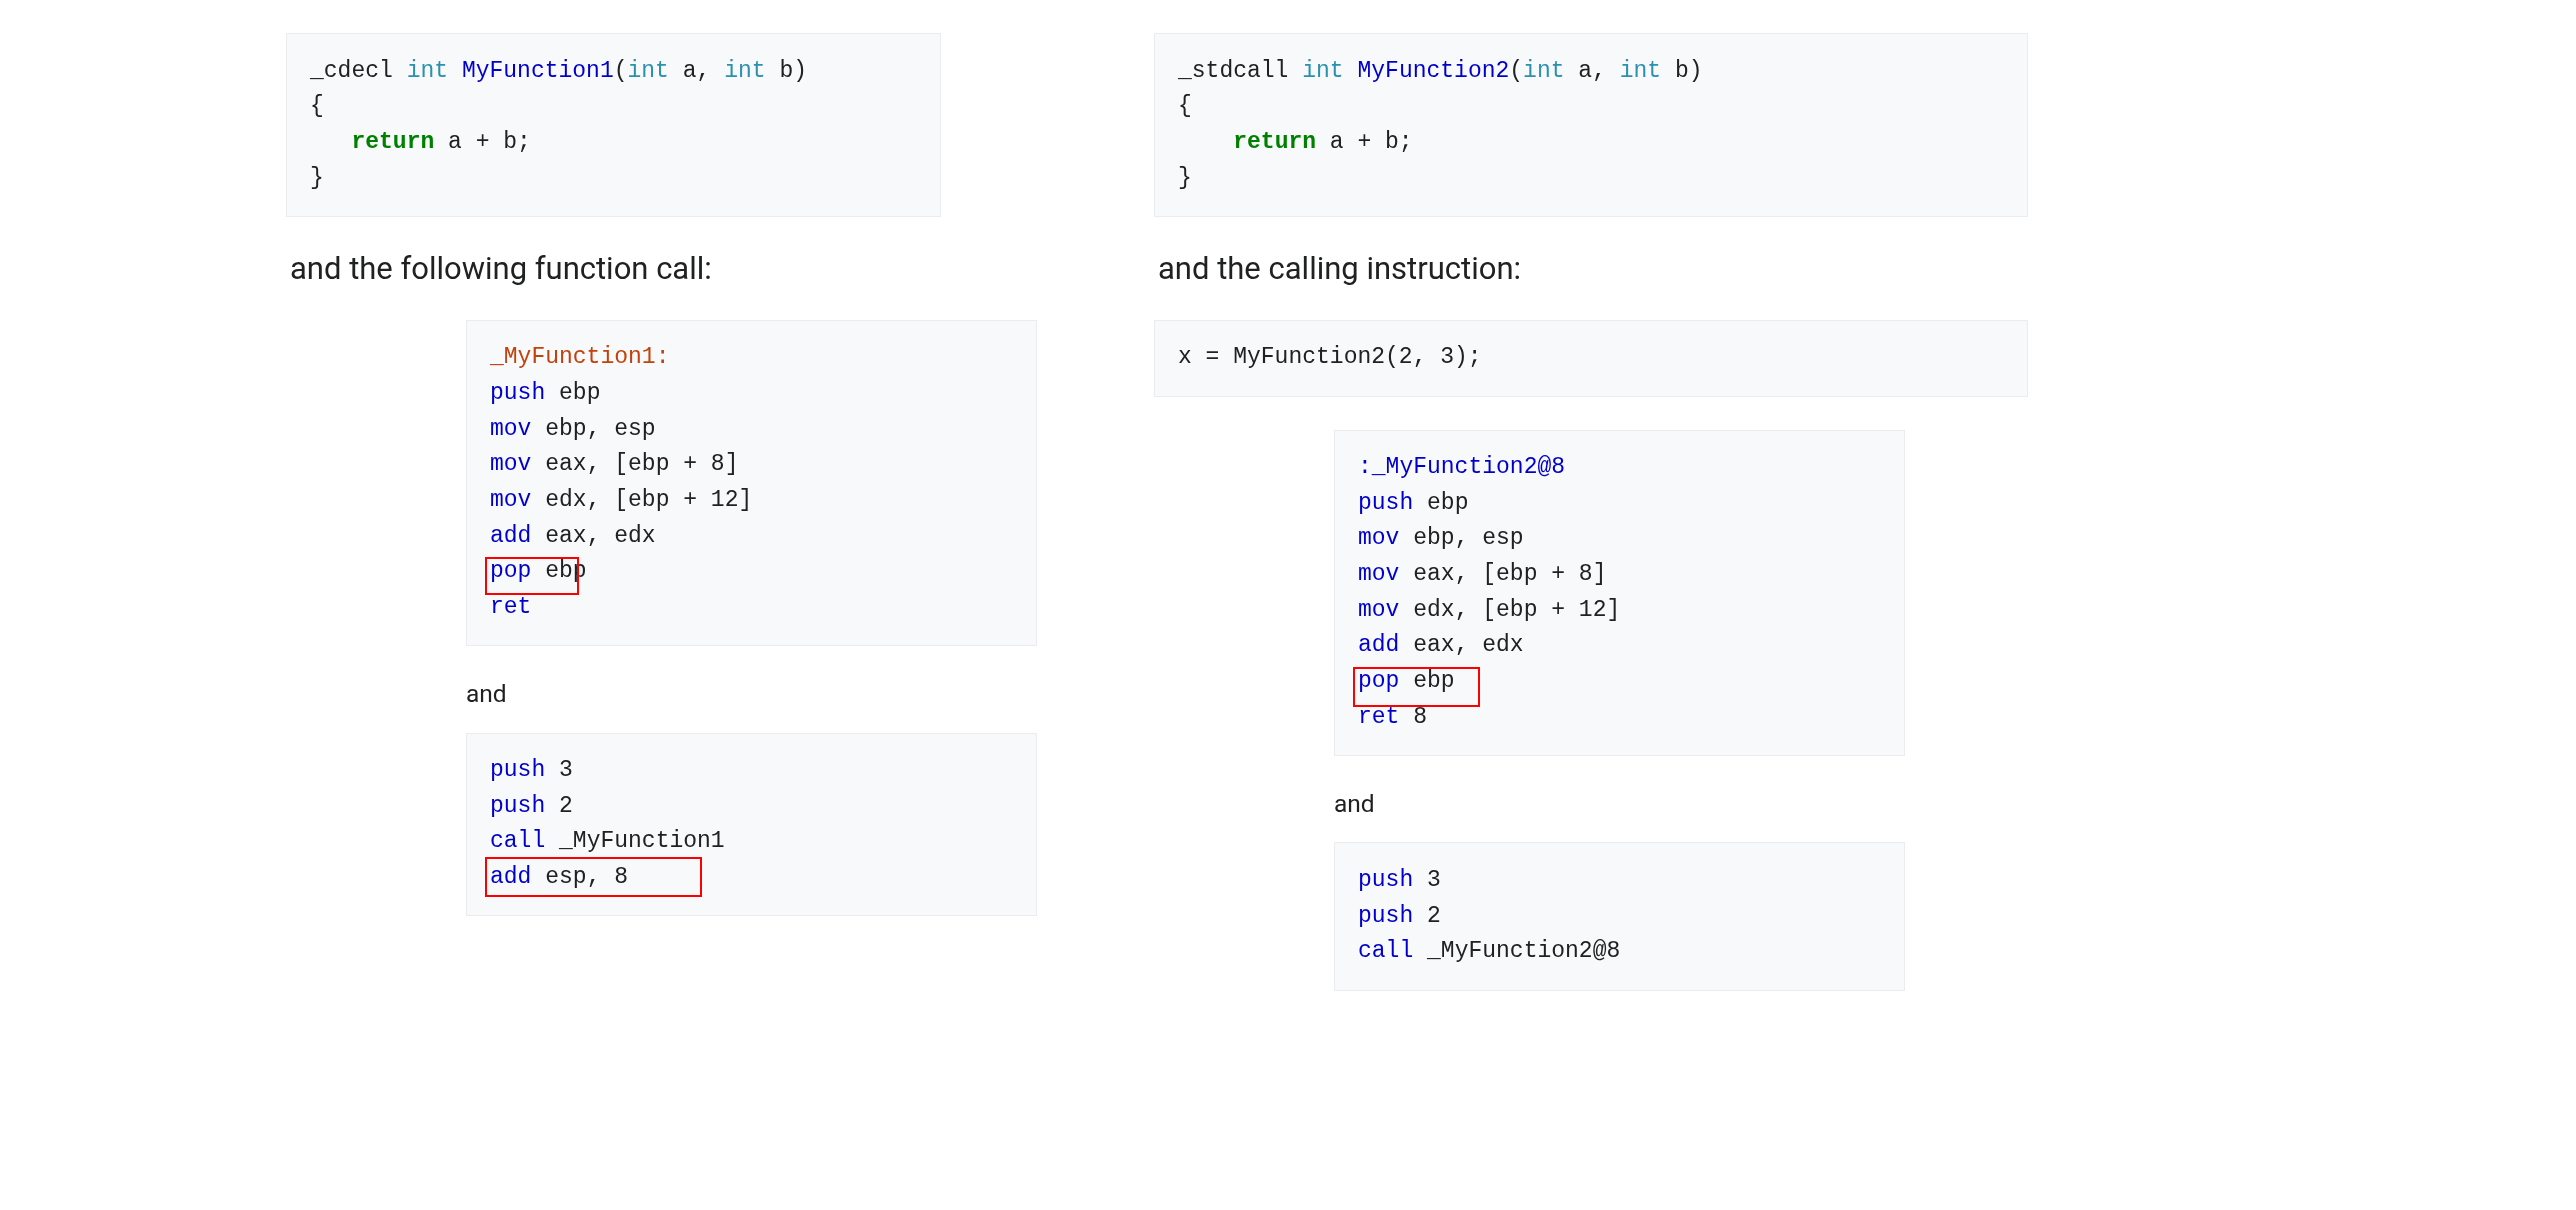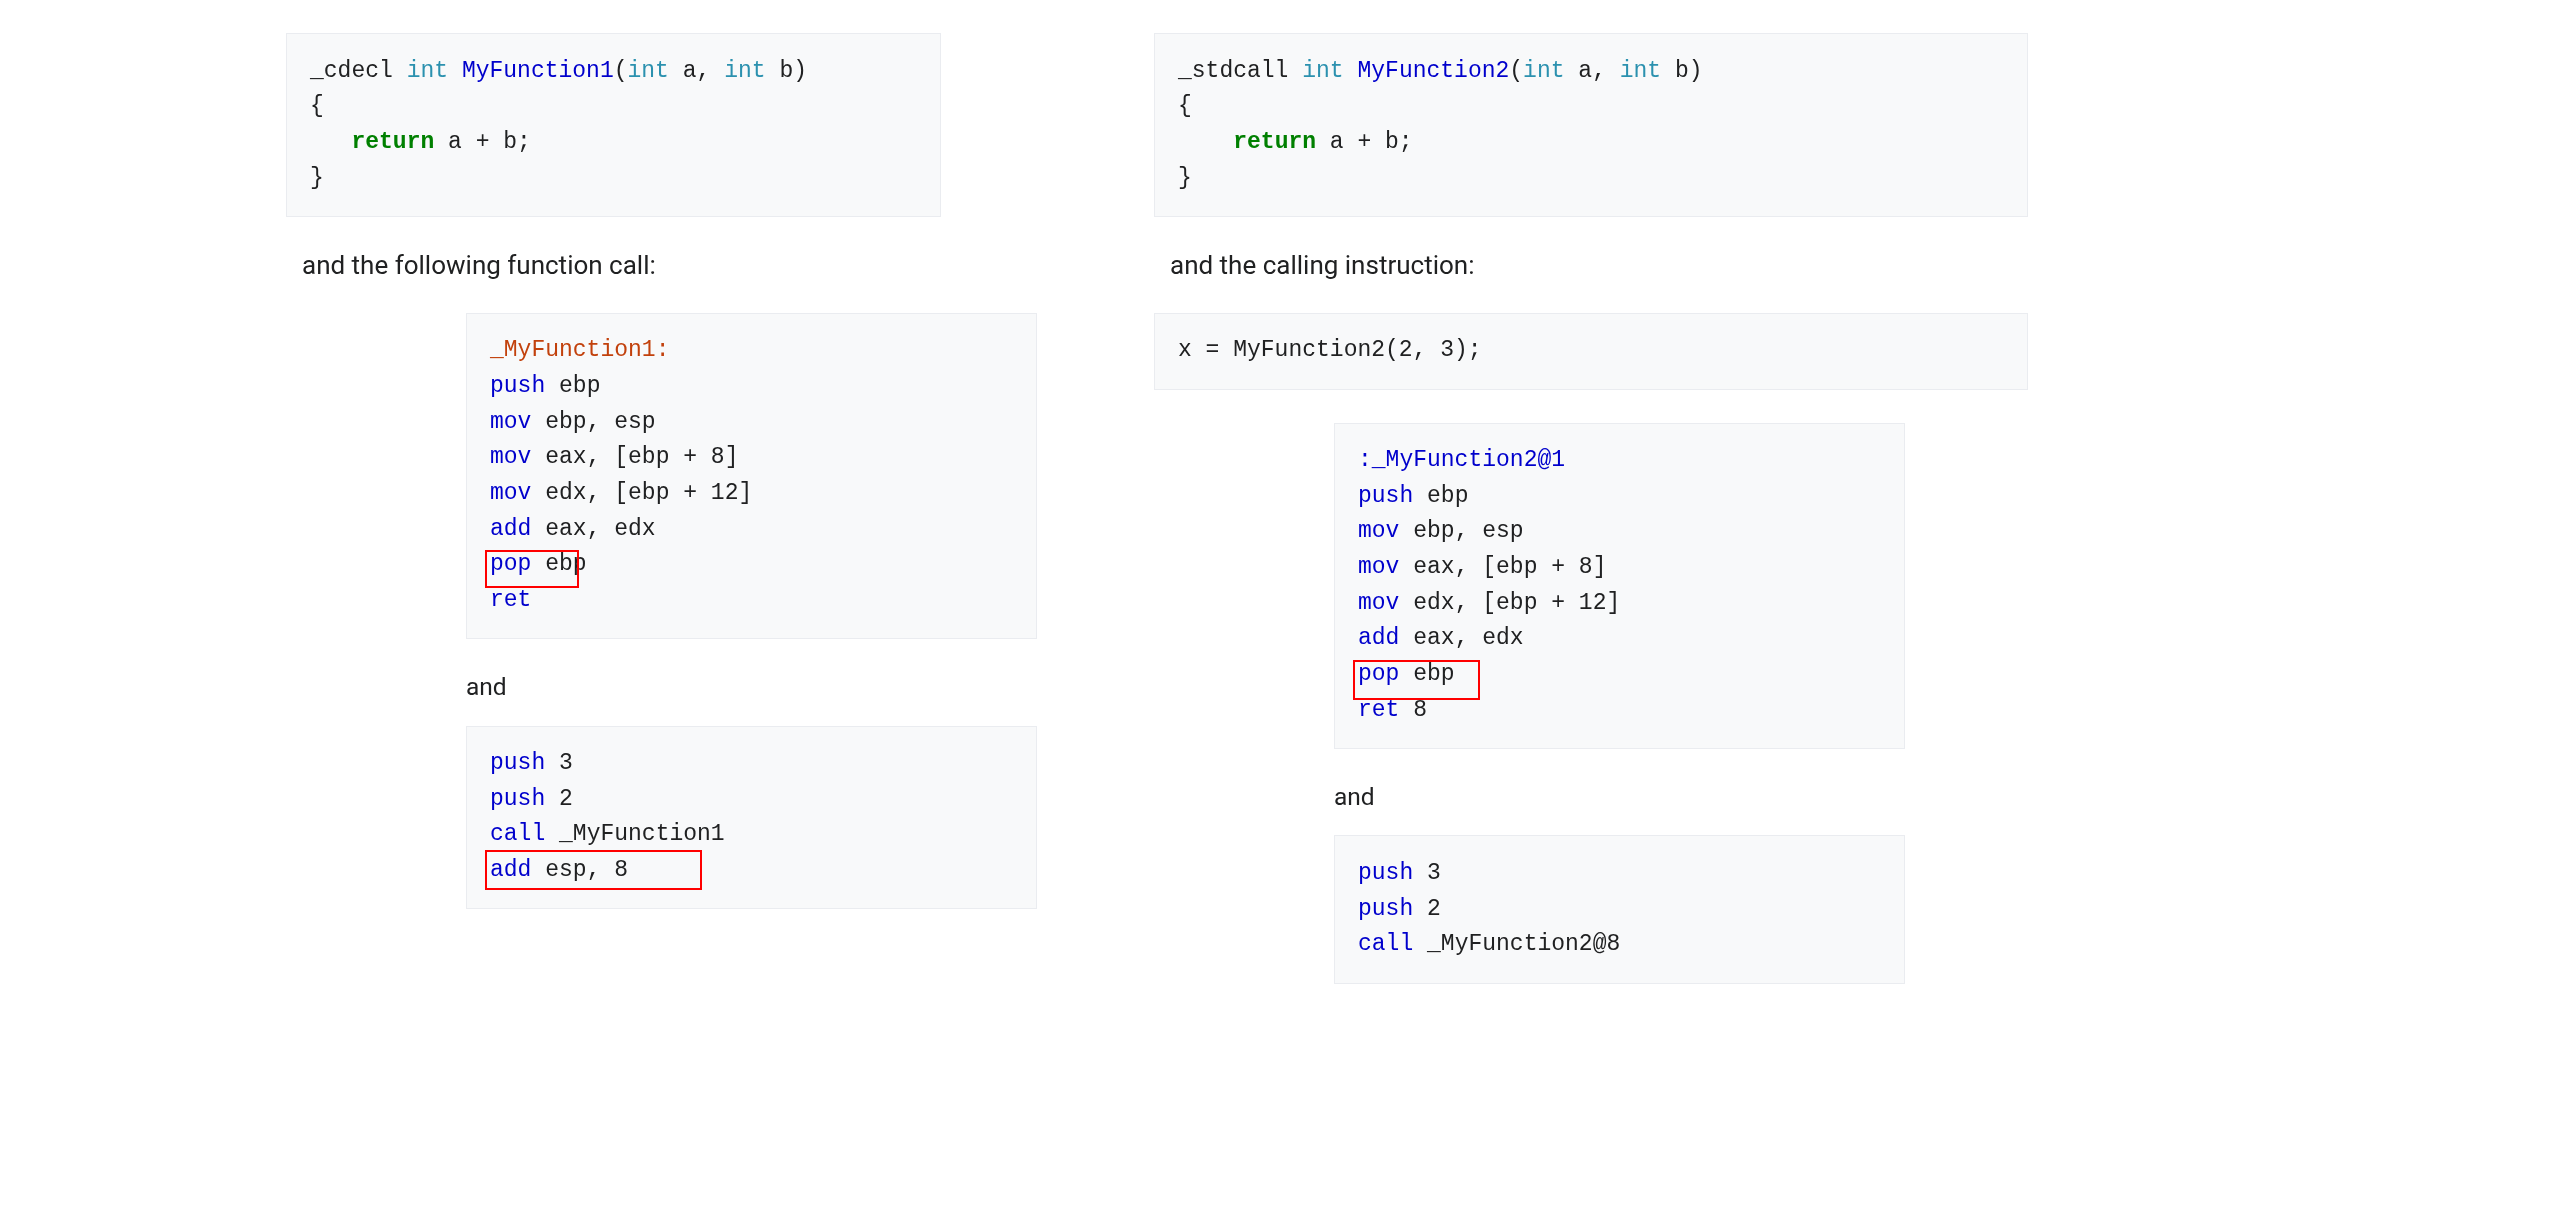--- a/index.html
+++ b/index.html
@@ -39,23 +39,23 @@
   }
   .narrow{
     width:523px;
     margin-left:180px;
   }
   .narrow2{
     width:523px;
     margin-left:180px;
   }
   .caption{
-    font-size:26px;
+    font-size:31px;
     color:#202122;
-    margin:0 0 33px 16px;
+    margin:0 0 33px 4px;
   }
   .and{
     font-size:24.5px;
     margin:0 0 24.5px 180px;
   }
   
   .kw{color:#008000;font-weight:bold;}
   .type{color:#2b91af;}
   .fn2{color:#0000cc;}
   .asm-mnem{color:#0000cc;}
@@ -105,21 +105,21 @@
 
     <div class="codebox"><span>_stdcall</span> <span class="type">int</span> <span class="fn2">MyFunction2</span><span>(</span><span class="type">int</span><span> a</span><span>,</span><span class="type"> int</span><span> b</span><span>)</span>
 <span>{</span>
 <span>    </span><span class="kw">return</span><span> a + b;</span>
 <span>}</span></div>
 
     <div class="caption">and the calling instruction:</div>
 
     <div class="codebox"><span>x = MyFunction2(2, 3);</span></div>
 
-    <div class="codebox narrow2"><span class="asm-mnem">:_MyFunction2@1</span>
+    <div class="codebox narrow2"><span class="asm-mnem">:_MyFunction2@8</span>
 <span class="asm-mnem">push</span><span> ebp</span>
 <span class="asm-mnem">mov</span><span> ebp, esp</span>
 <span class="asm-mnem">mov</span><span> eax, [ebp + 8]</span>
 <span class="asm-mnem">mov</span><span> edx, [ebp + 12]</span>
 <span class="asm-mnem">add</span><span> eax, edx</span>
 <span class="asm-mnem">pop</span><span> ebp</span>
 <span class="asm-mnem">ret</span><span> 8</span>
 <div class="redbox" style="left:18px;top:236px;width:123px;height:36px;" title="ret 8 highlight"></div></div>
 
     <div class="and">and</div>

